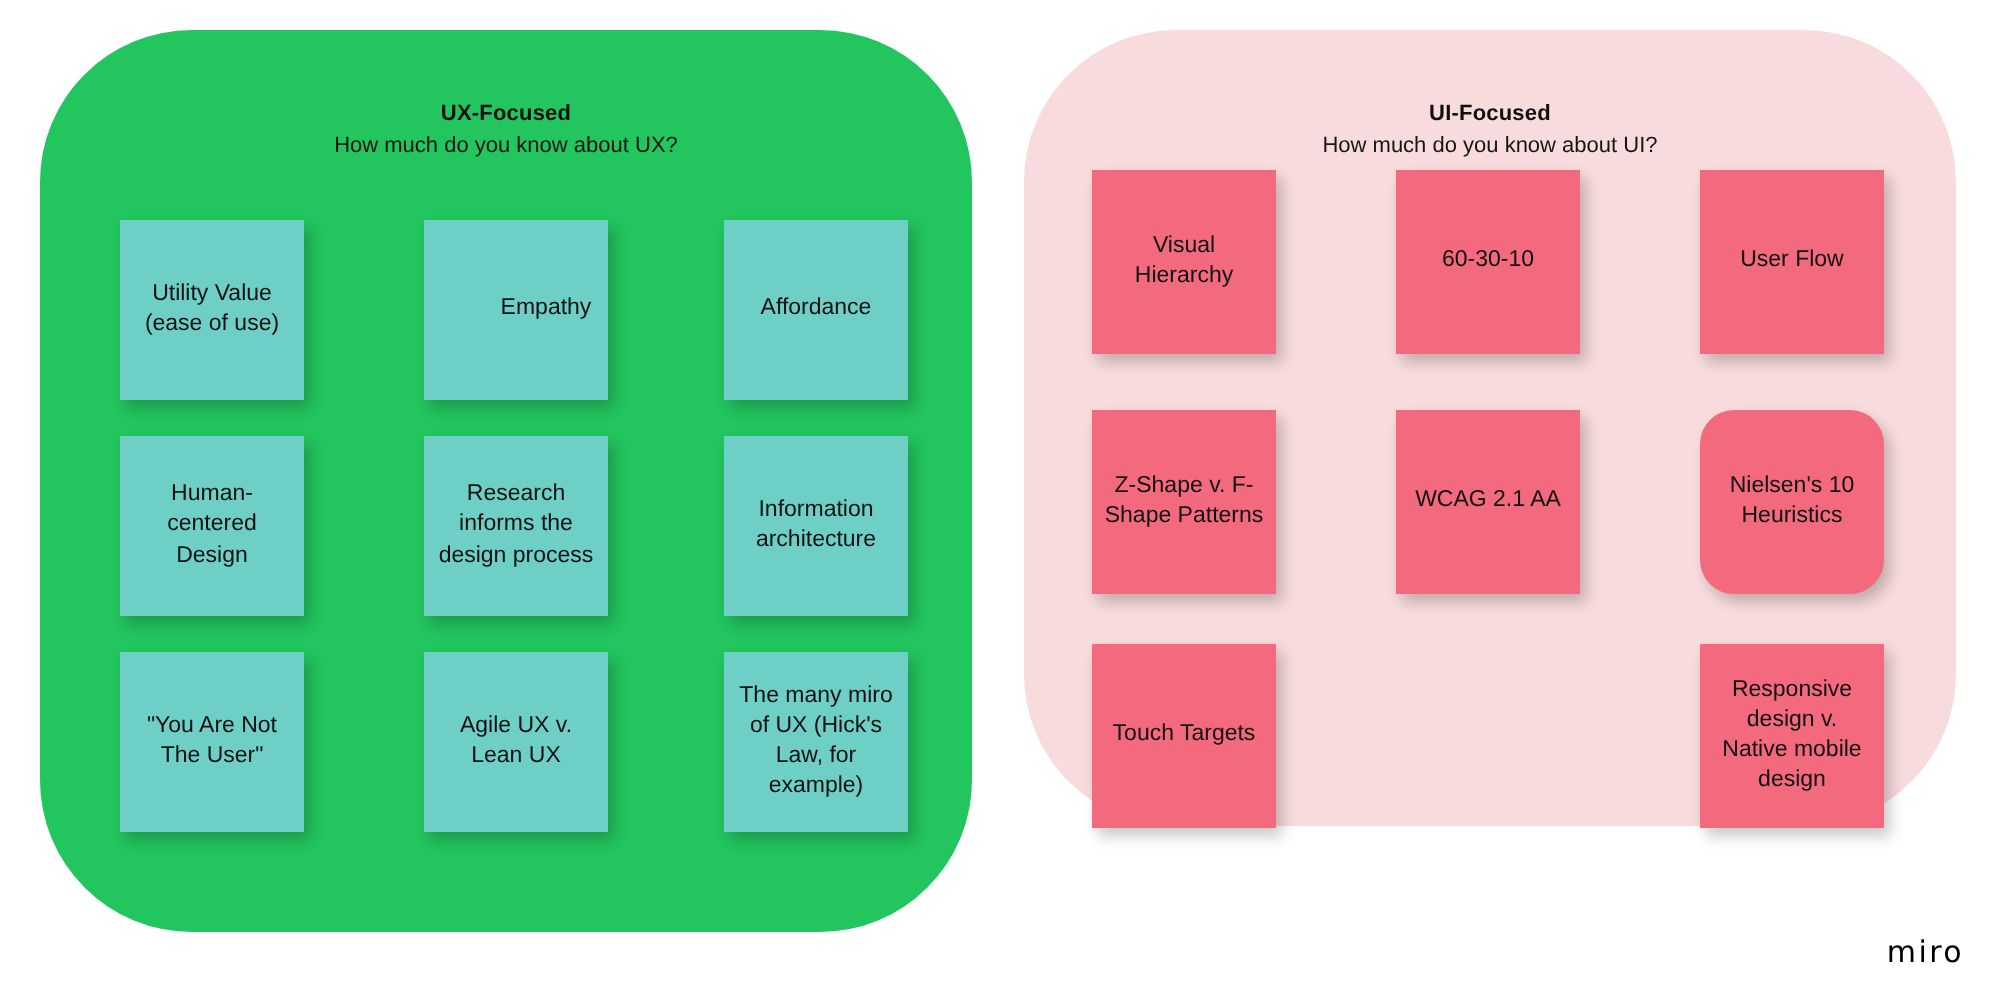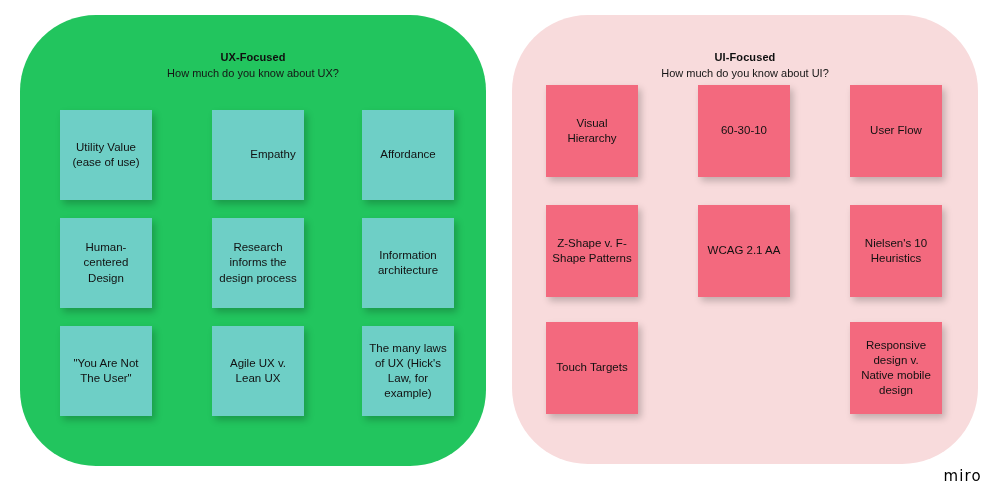--- a/index.html
+++ b/index.html
@@ -33,21 +33,21 @@
     top: 15px;
     width: 466px;
     height: 451px;
     background: #22c55e;
   }
 
   .panel-ui {
     left: 512px;
     top: 15px;
     width: 466px;
-    height: 449px;
+    height: 398px;
     background: #f8dbdc;
   }
 
   .panel-title {
     position: absolute;
     left: 0;
     width: 100%;
     text-align: center;
     font-size: 11px;
     font-weight: bold;
@@ -127,21 +127,21 @@
       <span>Information architecture</span>
     </div>
 
     <div class="note note-ux" style="left:40px;  top:311px; width:92px; height:90px;">
       <span>"You Are Not The User"</span>
     </div>
     <div class="note note-ux" style="left:192px; top:311px; width:92px; height:90px;">
       <span>Agile UX v. Lean UX</span>
     </div>
     <div class="note note-ux" style="left:342px; top:311px; width:92px; height:90px;">
-      <span>The many laws of UX (Hick's Law, for example)</span>
+      <span>The many miro of UX (Hick's Law, for example)</span>
     </div>
   </div>
 
   <div class="panel panel-ui">
     <div class="panel-title">UI-Focused</div>
     <div class="panel-subtitle">How much do you know about UI?</div>
 
     <div class="note note-ui" style="left:34px;  top:70px;  width:92px; height:92px;">
       <span>Visual Hierarchy</span>
     </div>
@@ -151,21 +151,21 @@
     <div class="note note-ui" style="left:338px; top:70px;  width:92px; height:92px;">
       <span>User Flow</span>
     </div>
 
     <div class="note note-ui" style="left:34px;  top:190px; width:92px; height:92px;">
       <span>Z-Shape v. F-Shape Patterns</span>
     </div>
     <div class="note note-ui" style="left:186px; top:190px; width:92px; height:92px;">
       <span>WCAG 2.1 AA</span>
     </div>
-    <div class="note note-ui" style="left:338px; top:190px; width:92px; height:92px;">
+    <div class="note note-ui" style="left:338px; top:190px; width:92px; height:92px;border-radius:17px;">
       <span>Nielsen's 10 Heuristics</span>
     </div>
 
     <div class="note note-ui" style="left:34px;  top:307px; width:92px; height:92px;">
       <span>Touch Targets</span>
     </div>
     <div class="note note-ui" style="left:338px; top:307px; width:92px; height:92px;">
       <span>Responsive design v. Native mobile design</span>
     </div>
   </div>

